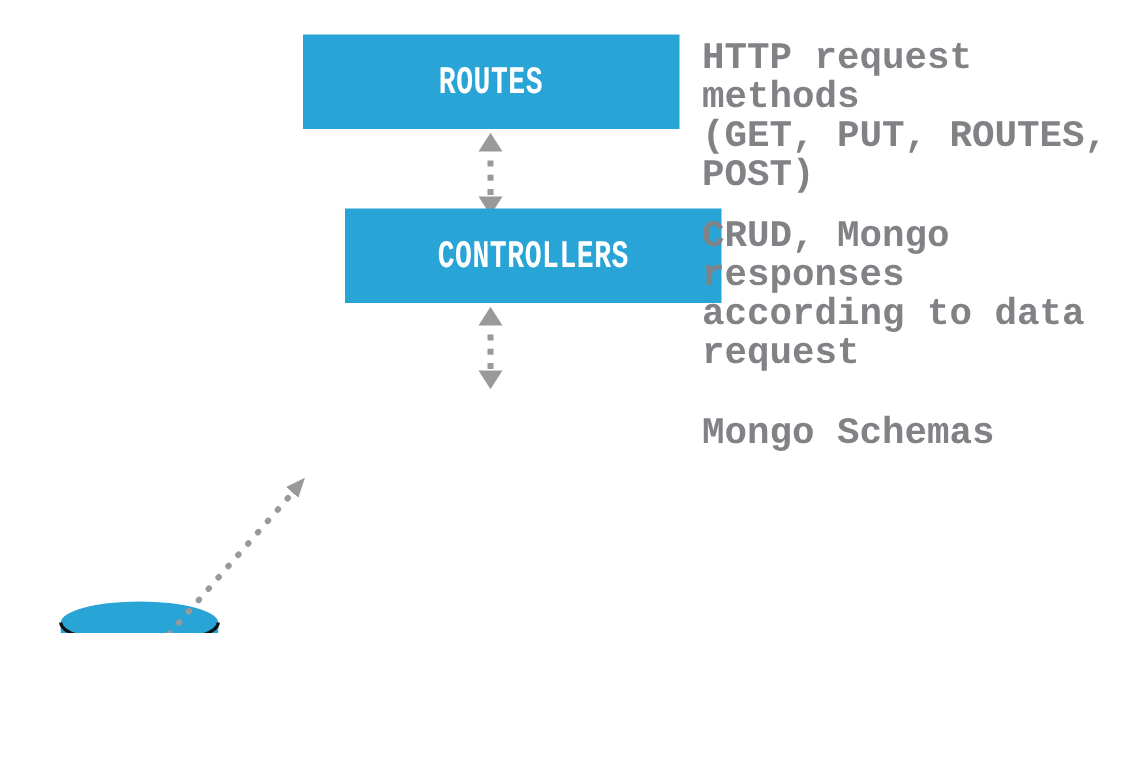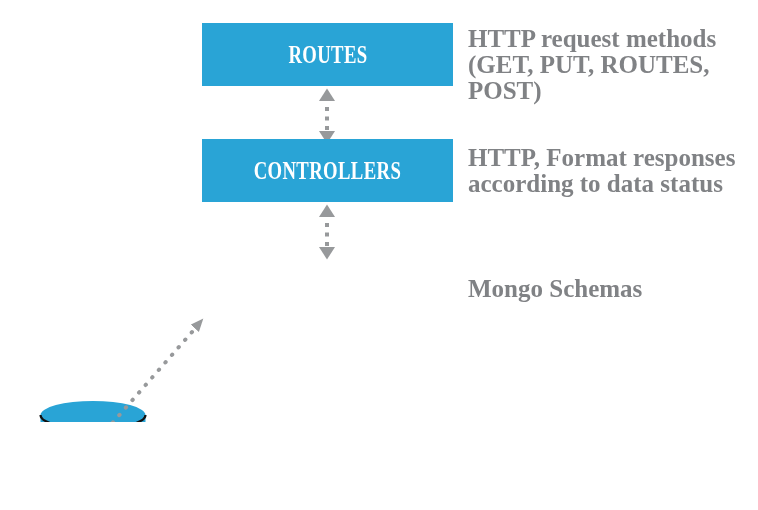--- a/index.html
+++ b/index.html
@@ -10,31 +10,31 @@
     --db-line:#111111;
     --background:#FFFFFF;
   }
   *{margin:0;padding:0;box-sizing:border-box;}
   html,body{background:var(--background);}
   .stage{
     position:relative;
     width:758px;height:422px;
     background:var(--background);
     overflow:hidden;
-    font-family:Liberation Serif, serif;
+    font-family:Liberation Mono, monospace;
   }
   .layer-box{
     position:absolute;
     left:202px;width:251px;height:63px;
     background:var(--box-blue);
     display:flex;align-items:center;justify-content:center;
     z-index:3;
   }
   .box-routes{top:23px;}
-  .box-controllers{top:139px;}
+  .box-controllers{top:139px;margin-left:28px;}
   .box-models{top:258px;}
   .layer-label{
     color:var(--label-text);
     font-weight:700;
     font-size:26px;
     letter-spacing:.5px;
     transform:scaleX(.72);
     display:inline-block;
     white-space:nowrap;
   }
@@ -70,22 +70,22 @@
   </div>
   <div class="layer-box box-controllers">
     <span class="layer-label">CONTROLLERS</span>
   </div>
 
   <div class="desc desc-routes">
     <div>HTTP request methods</div>
     <div>(GET, PUT, ROUTES, POST)</div>
   </div>
   <div class="desc desc-controllers">
-    <div>HTTP, Format responses</div>
-    <div>according to data status</div>
+    <div>CRUD, Mongo responses</div>
+    <div>according to data request</div>
   </div>
   <div class="desc desc-models">
     <div>Mongo Schemas</div>
   </div>
 
   <svg class="v-arrow v-arrow-1" viewBox="0 0 18 56">
     <polygon class="arrow-fill" points="9,0.5 17,13 1,13"></polygon>
     <rect class="arrow-fill" x="7" y="19" width="4" height="4"></rect>
     <rect class="arrow-fill" x="7" y="28.5" width="4" height="4"></rect>
     <rect class="arrow-fill" x="7" y="38" width="4" height="4"></rect>

